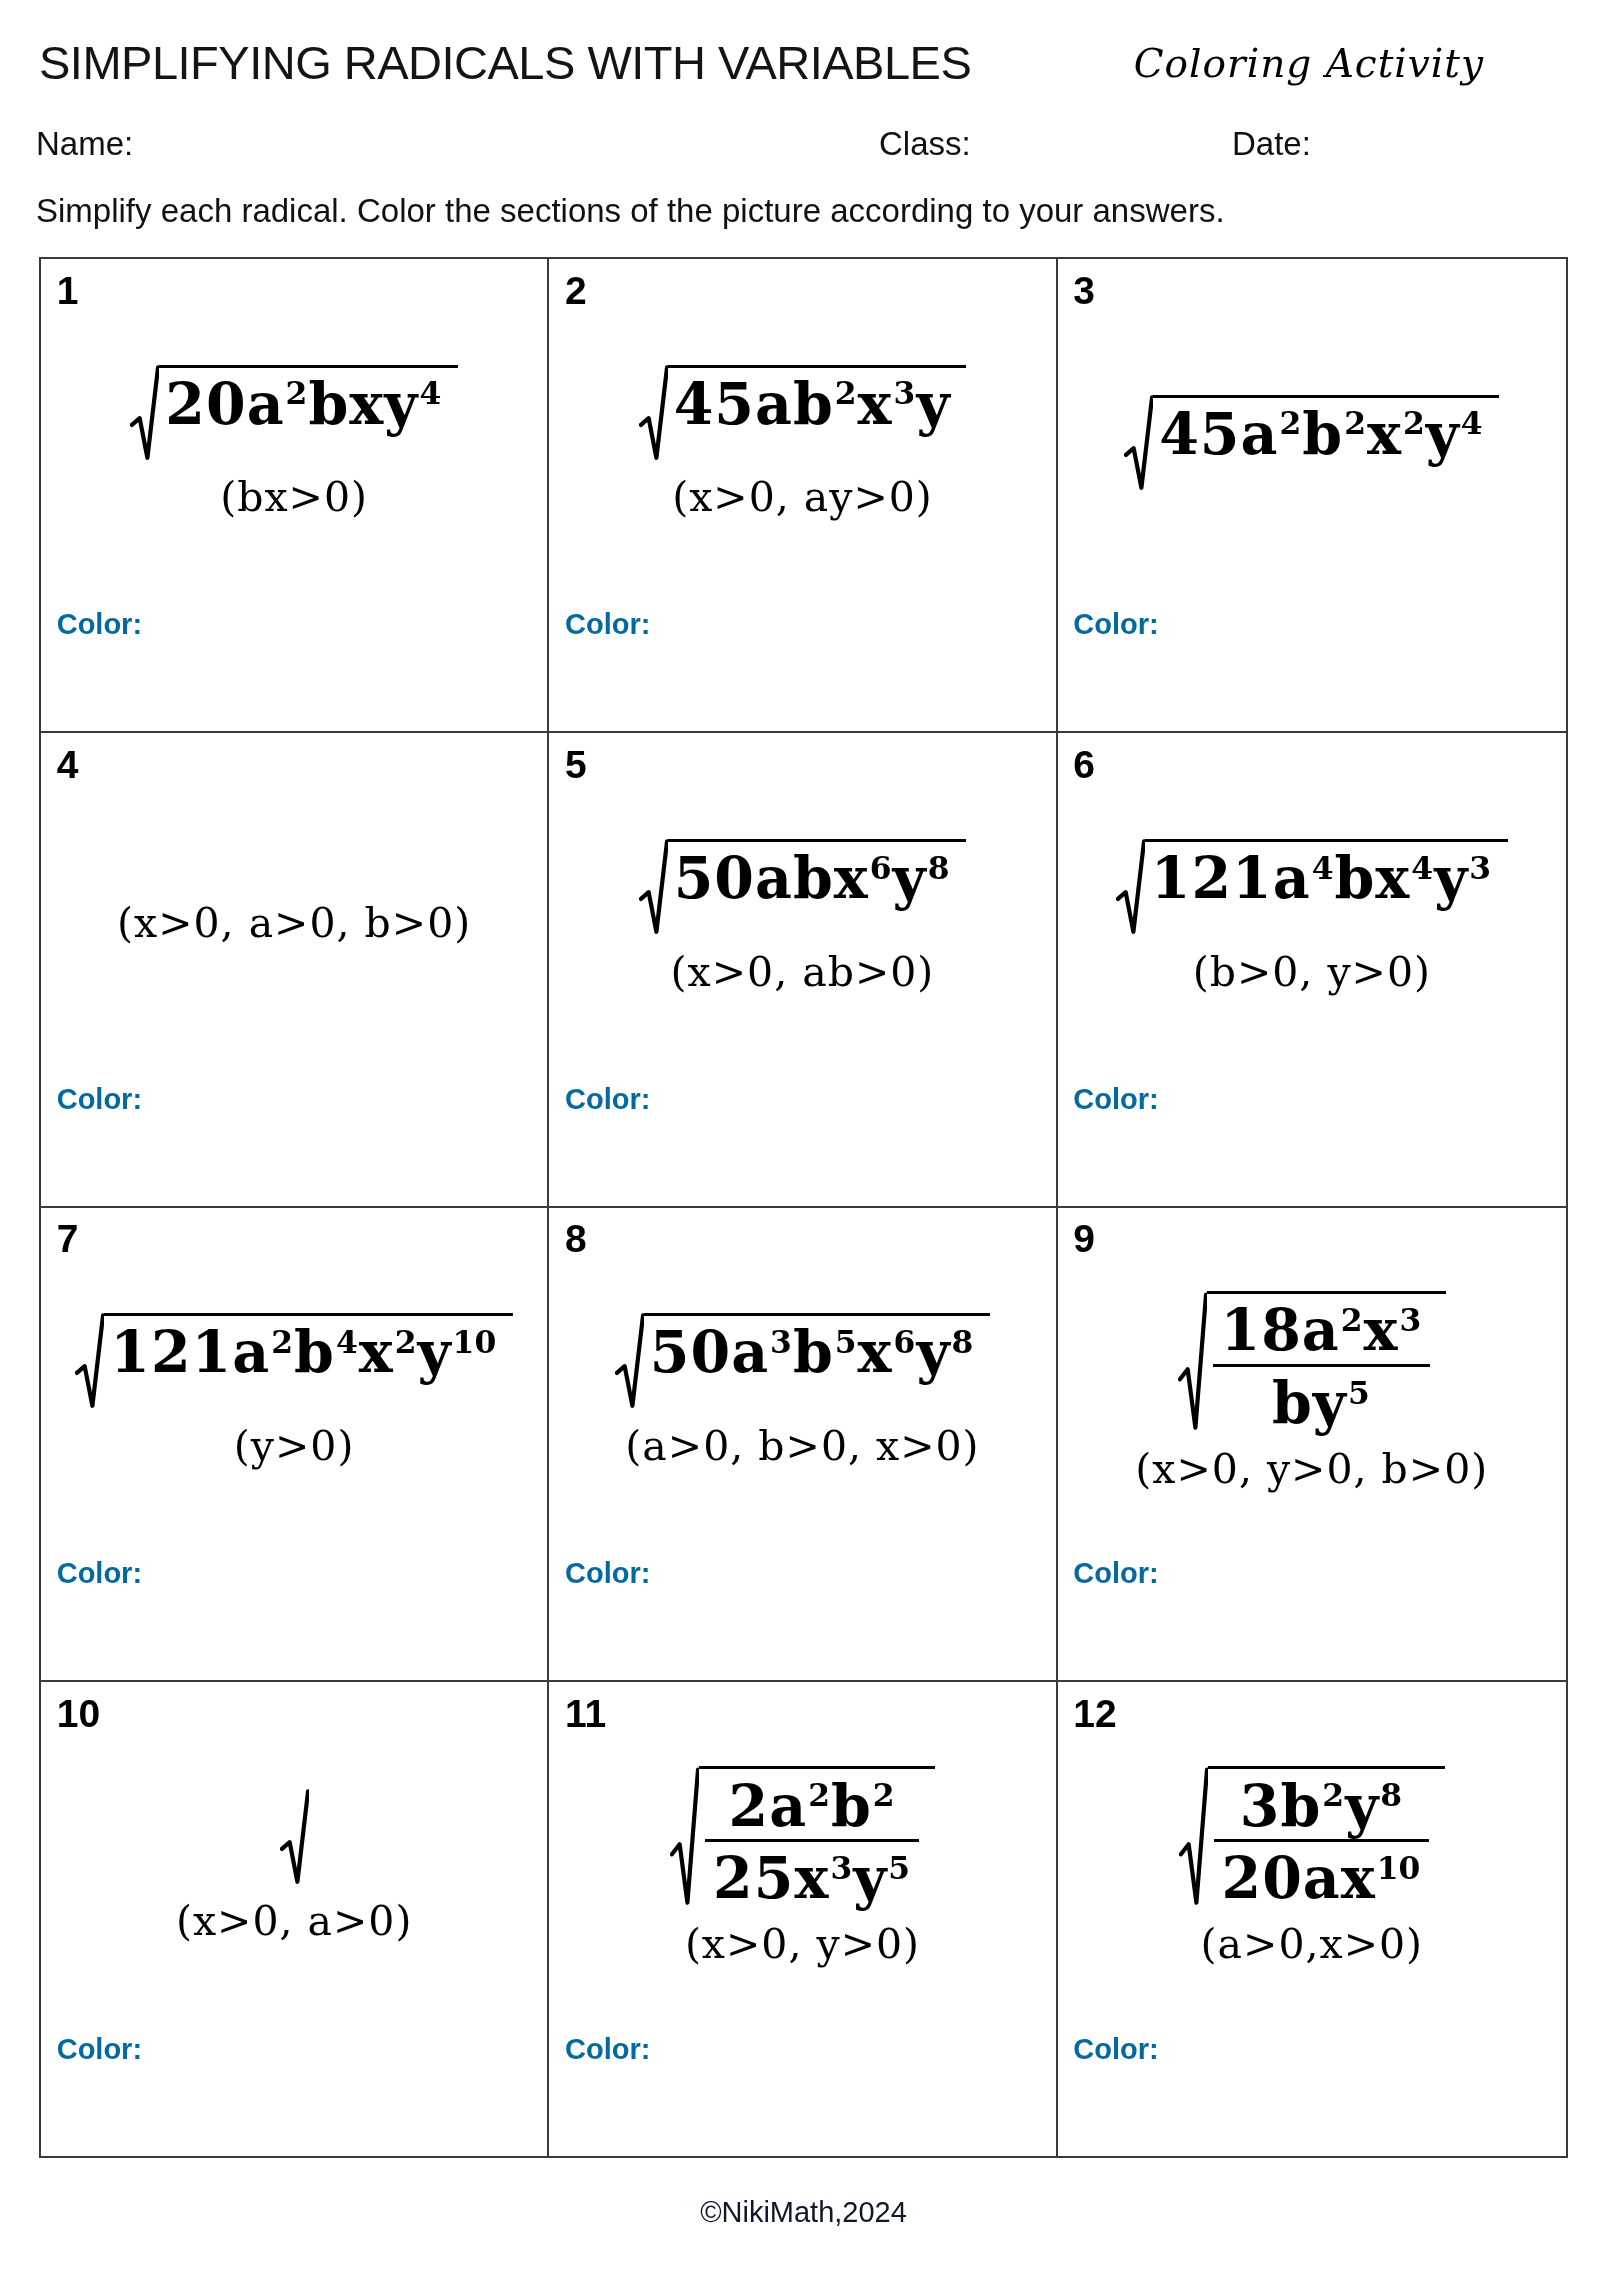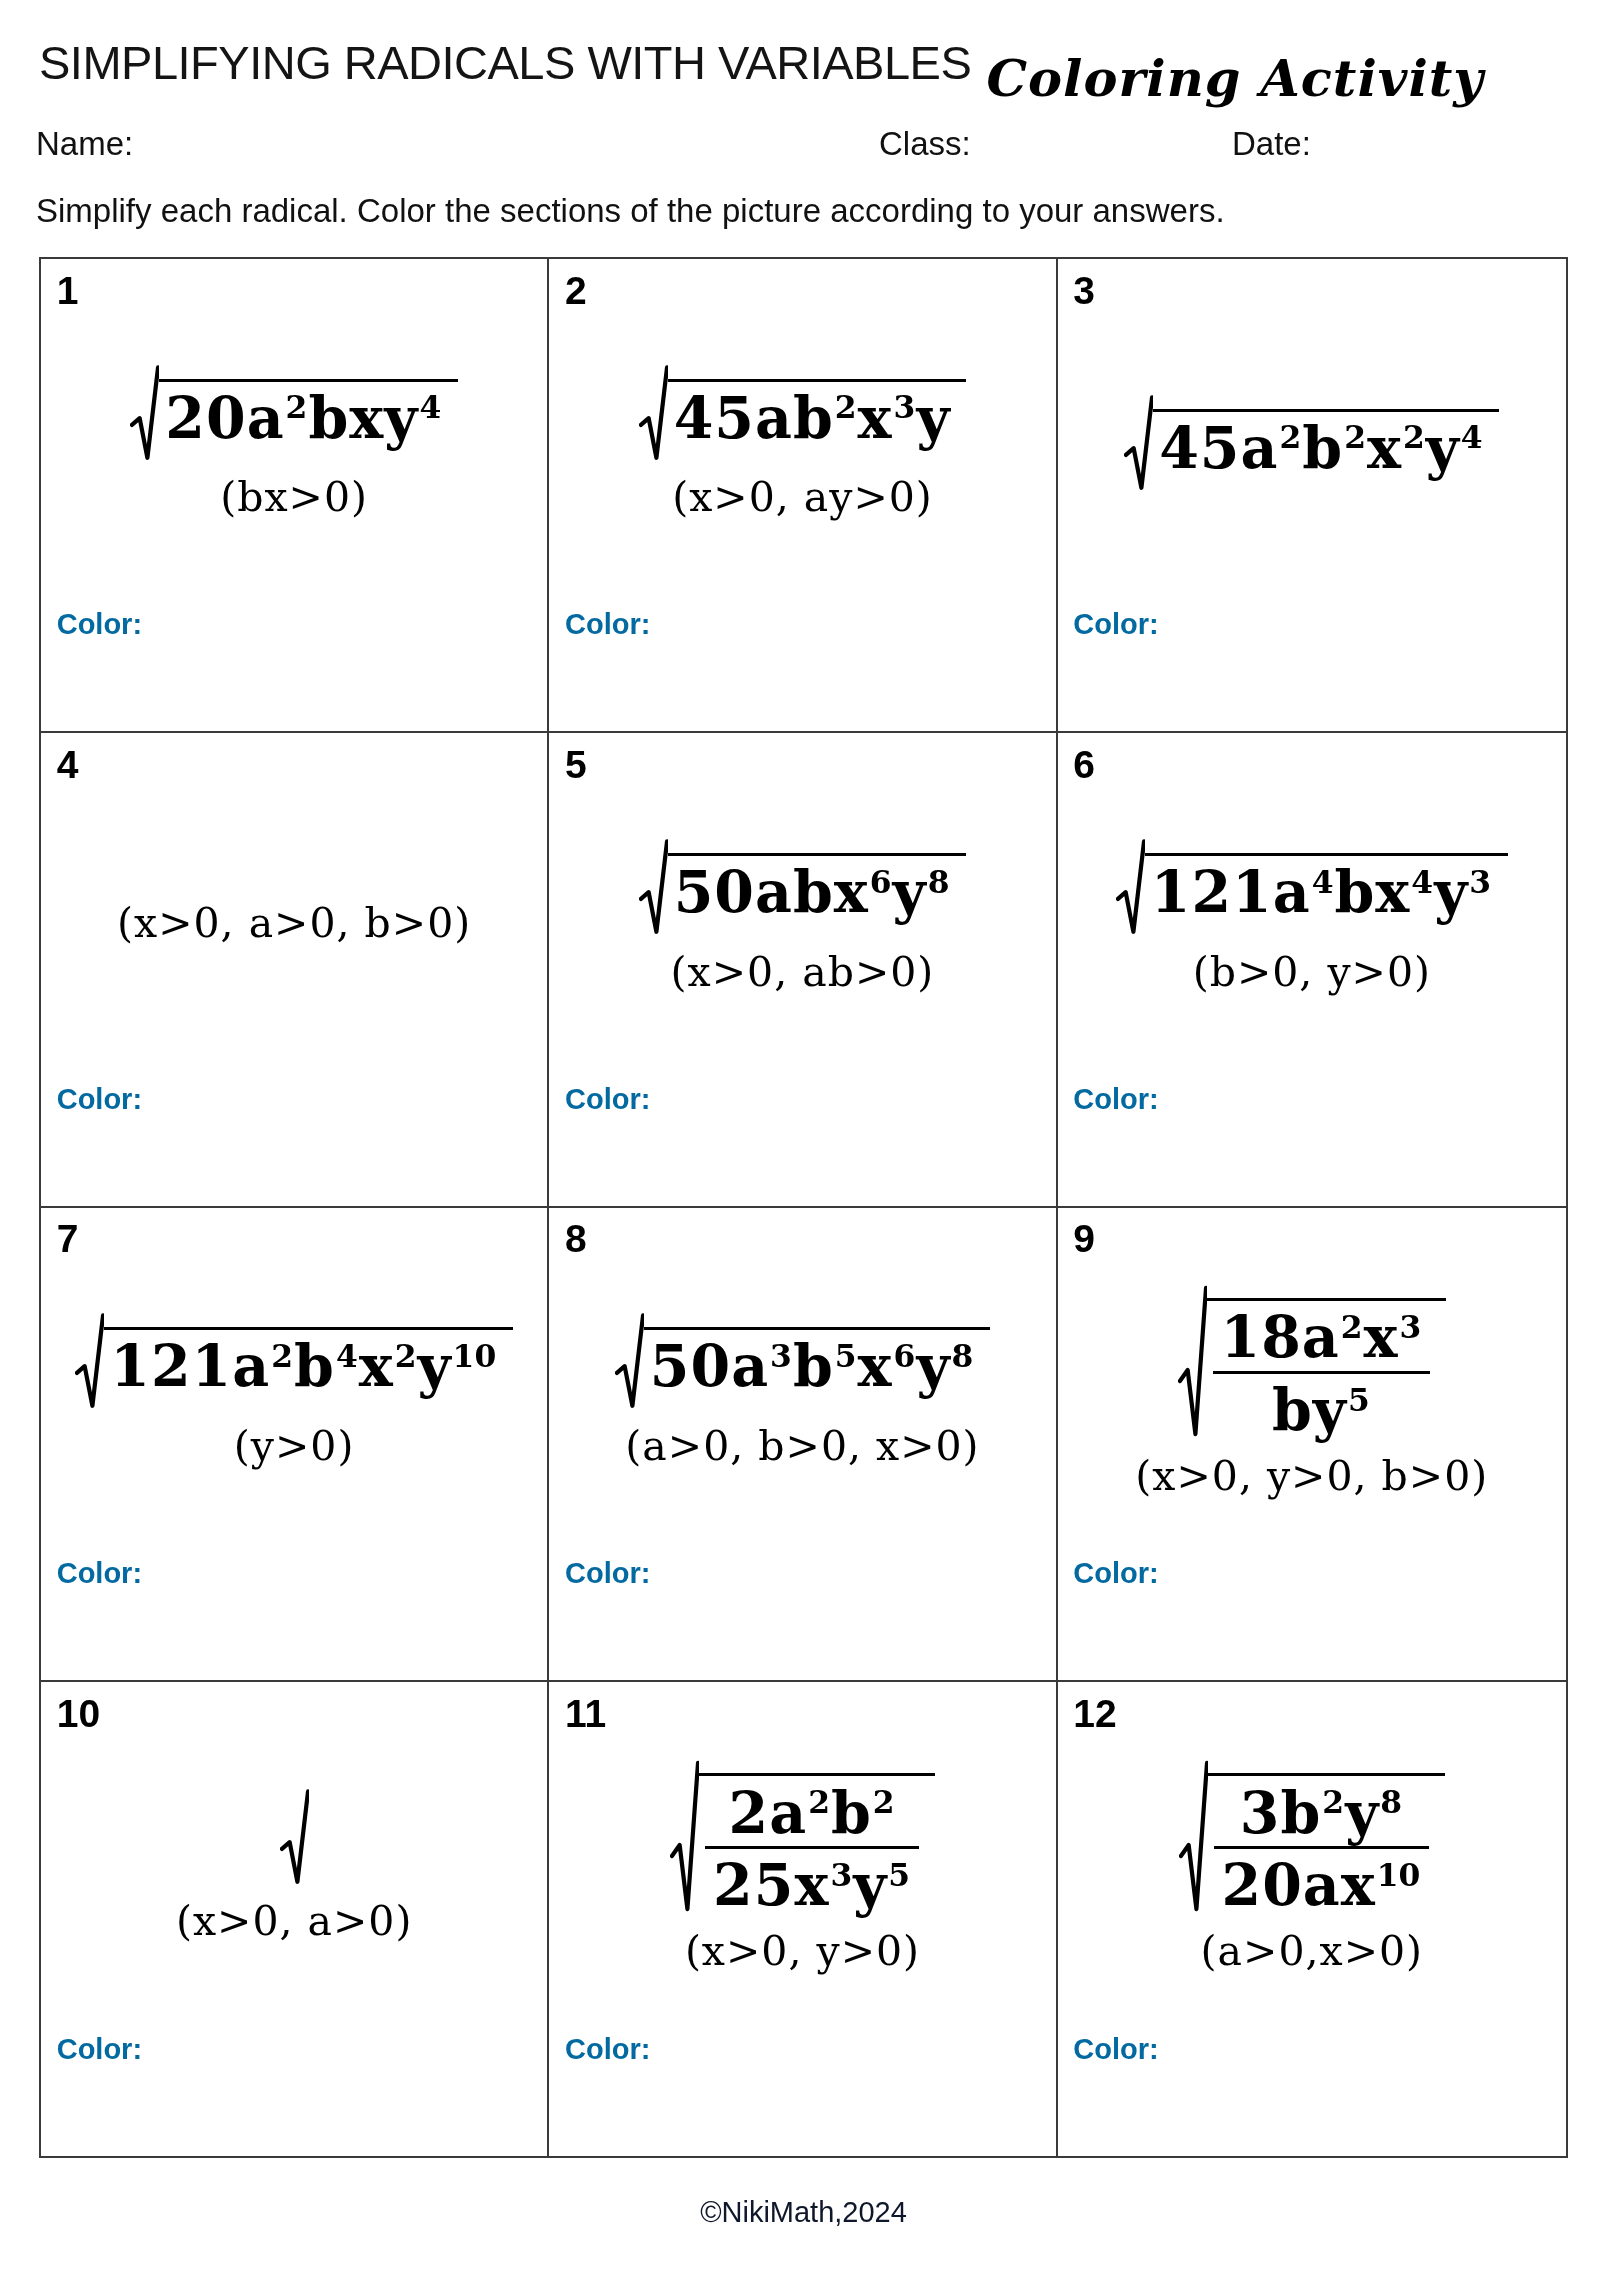--- a/index.html
+++ b/index.html
@@ -1,22 +1,22 @@
 <!DOCTYPE html>
 <html><head>
 <meta charset="utf-8">
 <style>
   html,body{margin:0;padding:0;background:#ffffff;}
   body{width:1621px;height:2293px;position:relative;overflow:hidden;
        font-family:"Liberation Sans",sans-serif;color:#000;}
   .page{position:absolute;inset:0;}
 
   .title{position:absolute;left:39px;top:35px;font-size:47px;letter-spacing:-0.5px;color:#141414;white-space:nowrap;}
-  .badge{position:absolute;right:137px;top:48px;font-family:"DejaVu Serif",serif;
-         font-style:italic;font-weight:bold;font-size:51px;letter-spacing:1px;color:#000;}
+  .badge{position:absolute;right:137px;top:41px;font-family:"DejaVu Serif",serif;
+         font-style:italic;font-weight:normal;font-size:39px;letter-spacing:1px;color:#000;}
   .fieldlbl{position:absolute;top:125px;font-size:33px;color:#111;}
   .lbl-name{left:36px;}
   .lbl-class{left:879px;}
   .lbl-date{left:1232px;}
   .instruction{position:absolute;left:36px;top:192px;font-size:33px;color:#111;}
 
   .grid{position:absolute;left:39px;top:257px;width:1529px;height:1901px;
         display:grid;grid-template-columns:repeat(3,1fr);grid-template-rows:repeat(4,1fr);
         border:2px solid #3a3a3a;box-sizing:border-box;background:#fff;}
   .cell{position:relative;border-right:2px solid #3a3a3a;border-bottom:2px solid #3a3a3a;box-sizing:border-box;}
@@ -26,21 +26,21 @@
   .num{position:absolute;top:9.8px;left:15.7px;font-size:39px;font-weight:bold;color:#000;}
   .colorlbl{position:absolute;left:15.7px;bottom:90px;font-size:29px;font-weight:bold;color:#0369a1;}
 
   .expr-area{position:absolute;left:0;right:0;top:33px;bottom:137px;
              display:flex;flex-direction:column;align-items:center;justify-content:center;}
 
   .radical{display:inline-flex;align-items:stretch;
            font-family:"DejaVu Serif",serif;font-weight:bold;font-size:57px;color:#000;}
   .rsign{width:29px;flex:none;display:block;}
   .rsign svg{width:100%;height:100%;display:block;}
-  .radicand{border-top:3.9px solid #000;padding:4.9px 15.7px 0 5.9px;white-space:nowrap;line-height:1.08;margin-top:14px;}
+  .radicand{border-top:3.9px solid #000;padding:4.9px 15.7px 0 5.9px;white-space:nowrap;line-height:1.08;}
   .t{letter-spacing:1px;}
   .sup{font-size:0.55em;vertical-align:0.62em;letter-spacing:0;padding:0 1px;}
 
   .frac{display:inline-flex;flex-direction:column;align-items:stretch;margin-top:2px;}
   .fnum{text-align:center;border-bottom:3.9px solid #000;padding:0 7.8px 3.9px;line-height:1.05;white-space:nowrap;}
   .fden{text-align:center;padding:5.9px 7.8px 0;line-height:1.05;white-space:nowrap;}
 
   .cond{font-family:"DejaVu Serif",serif;font-size:41px;color:#000;margin-top:11.8px;
         letter-spacing:1px;white-space:nowrap;}
 

